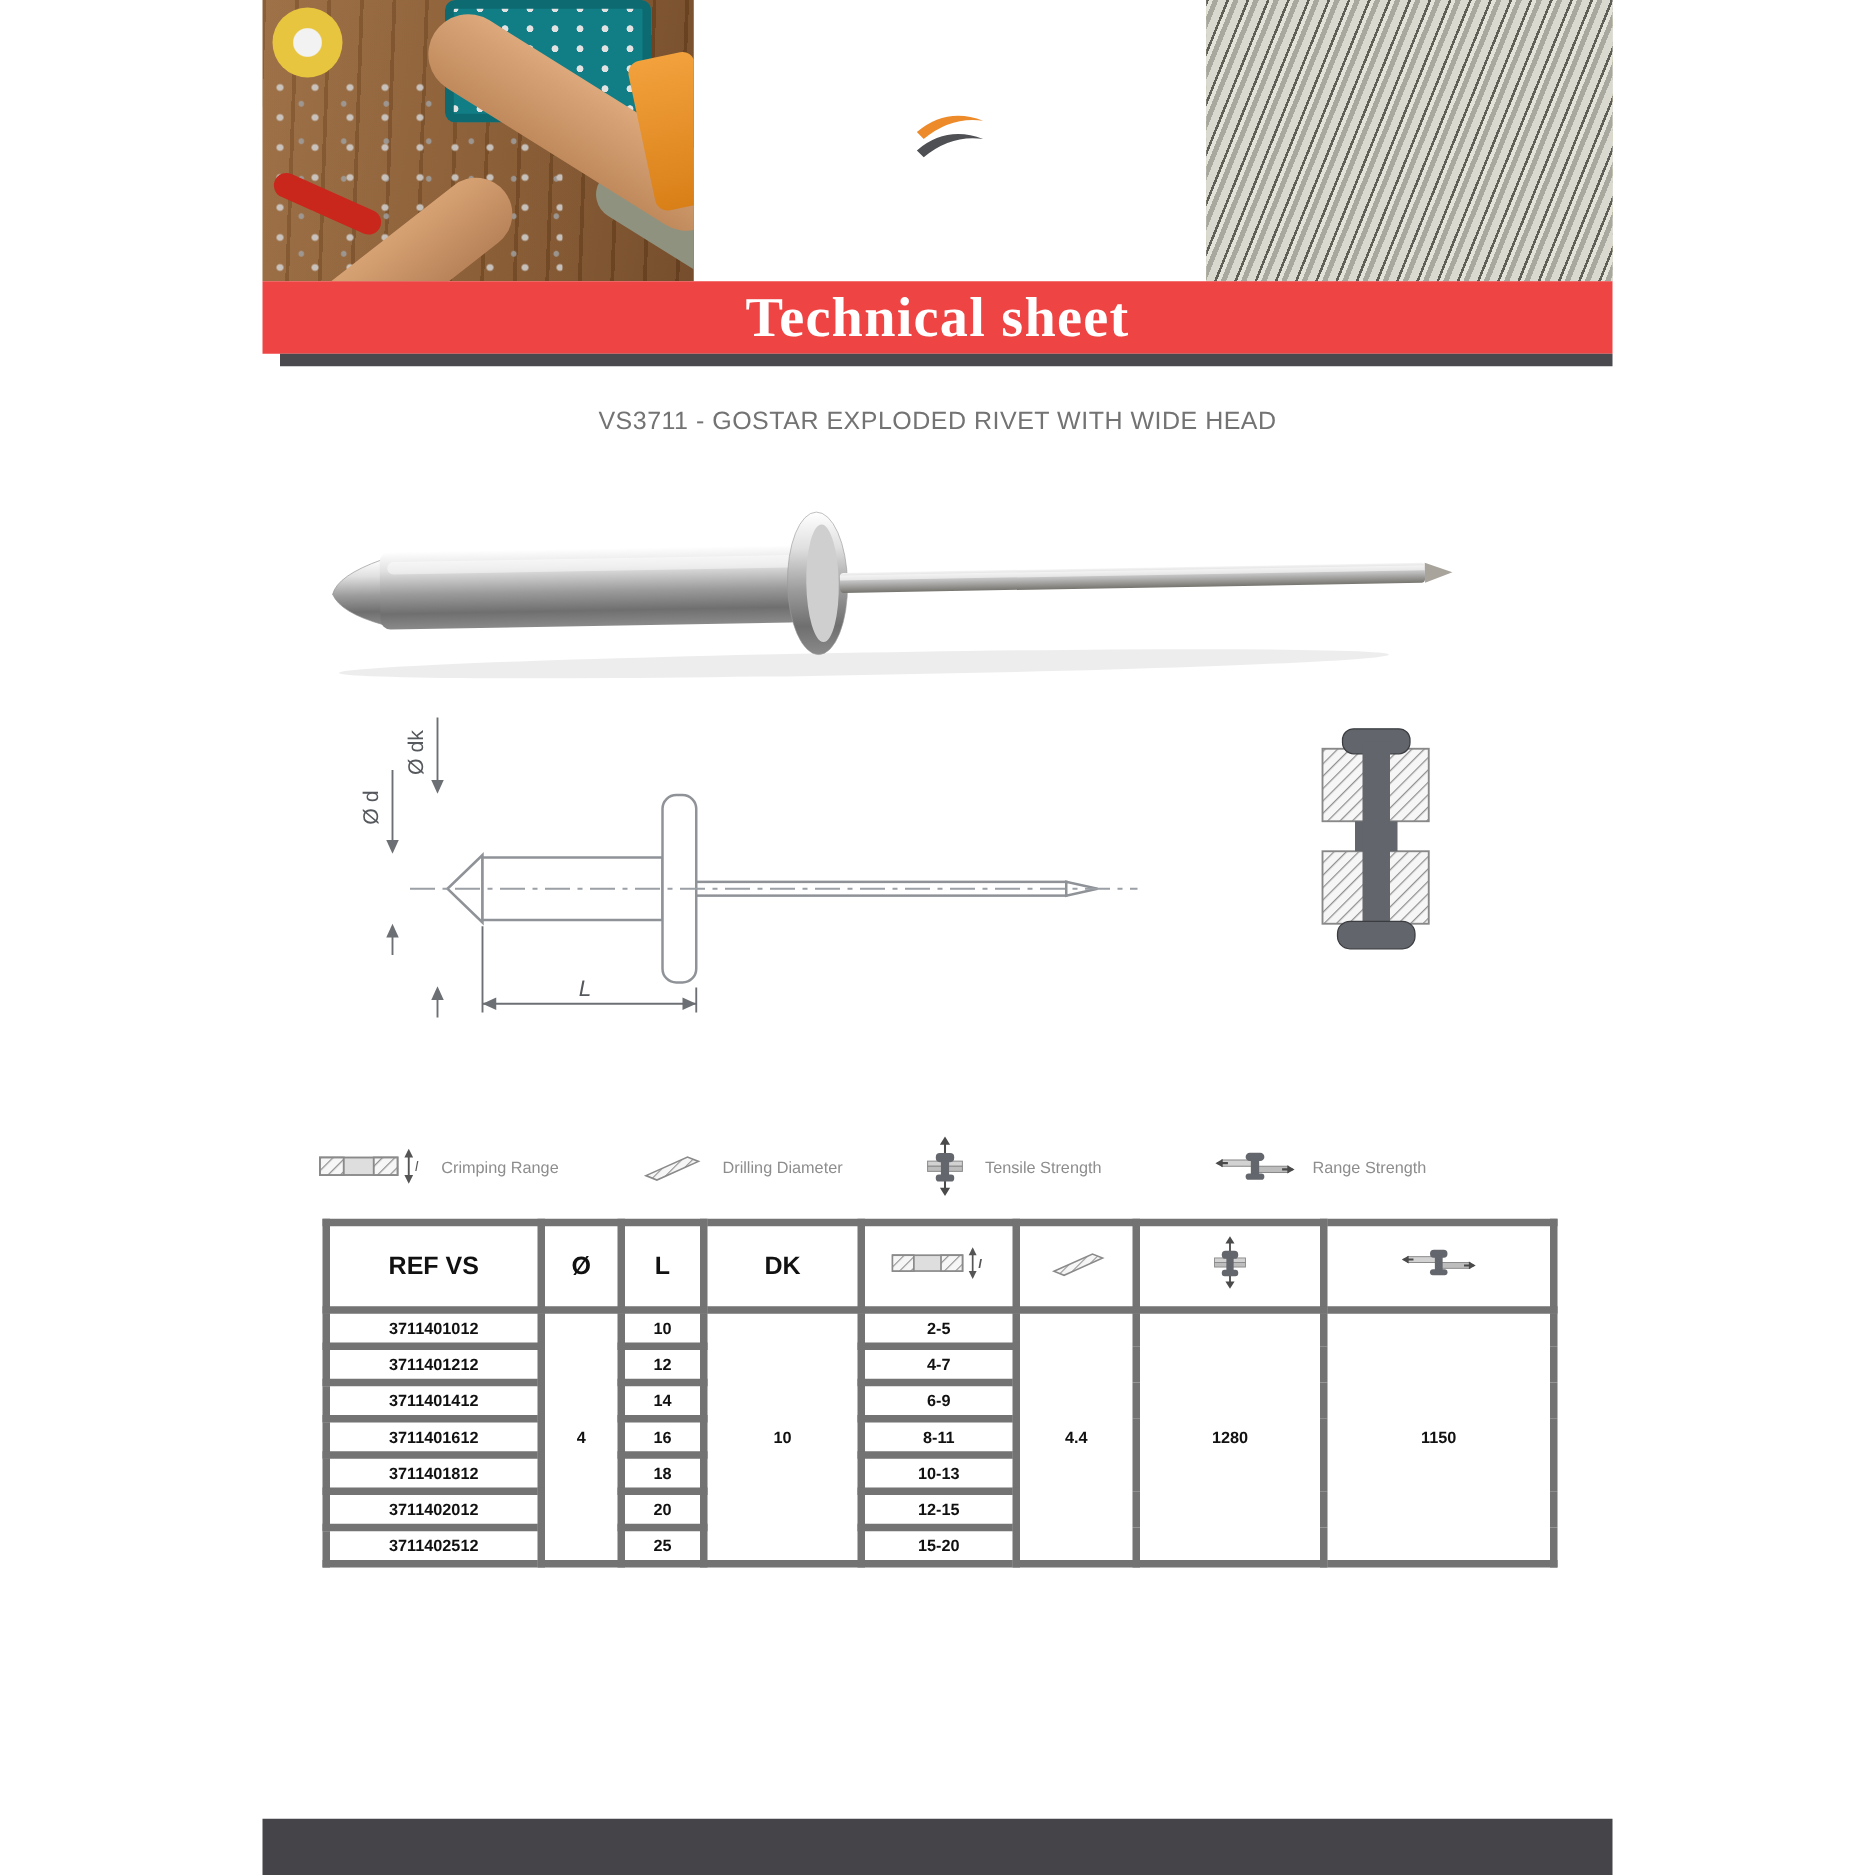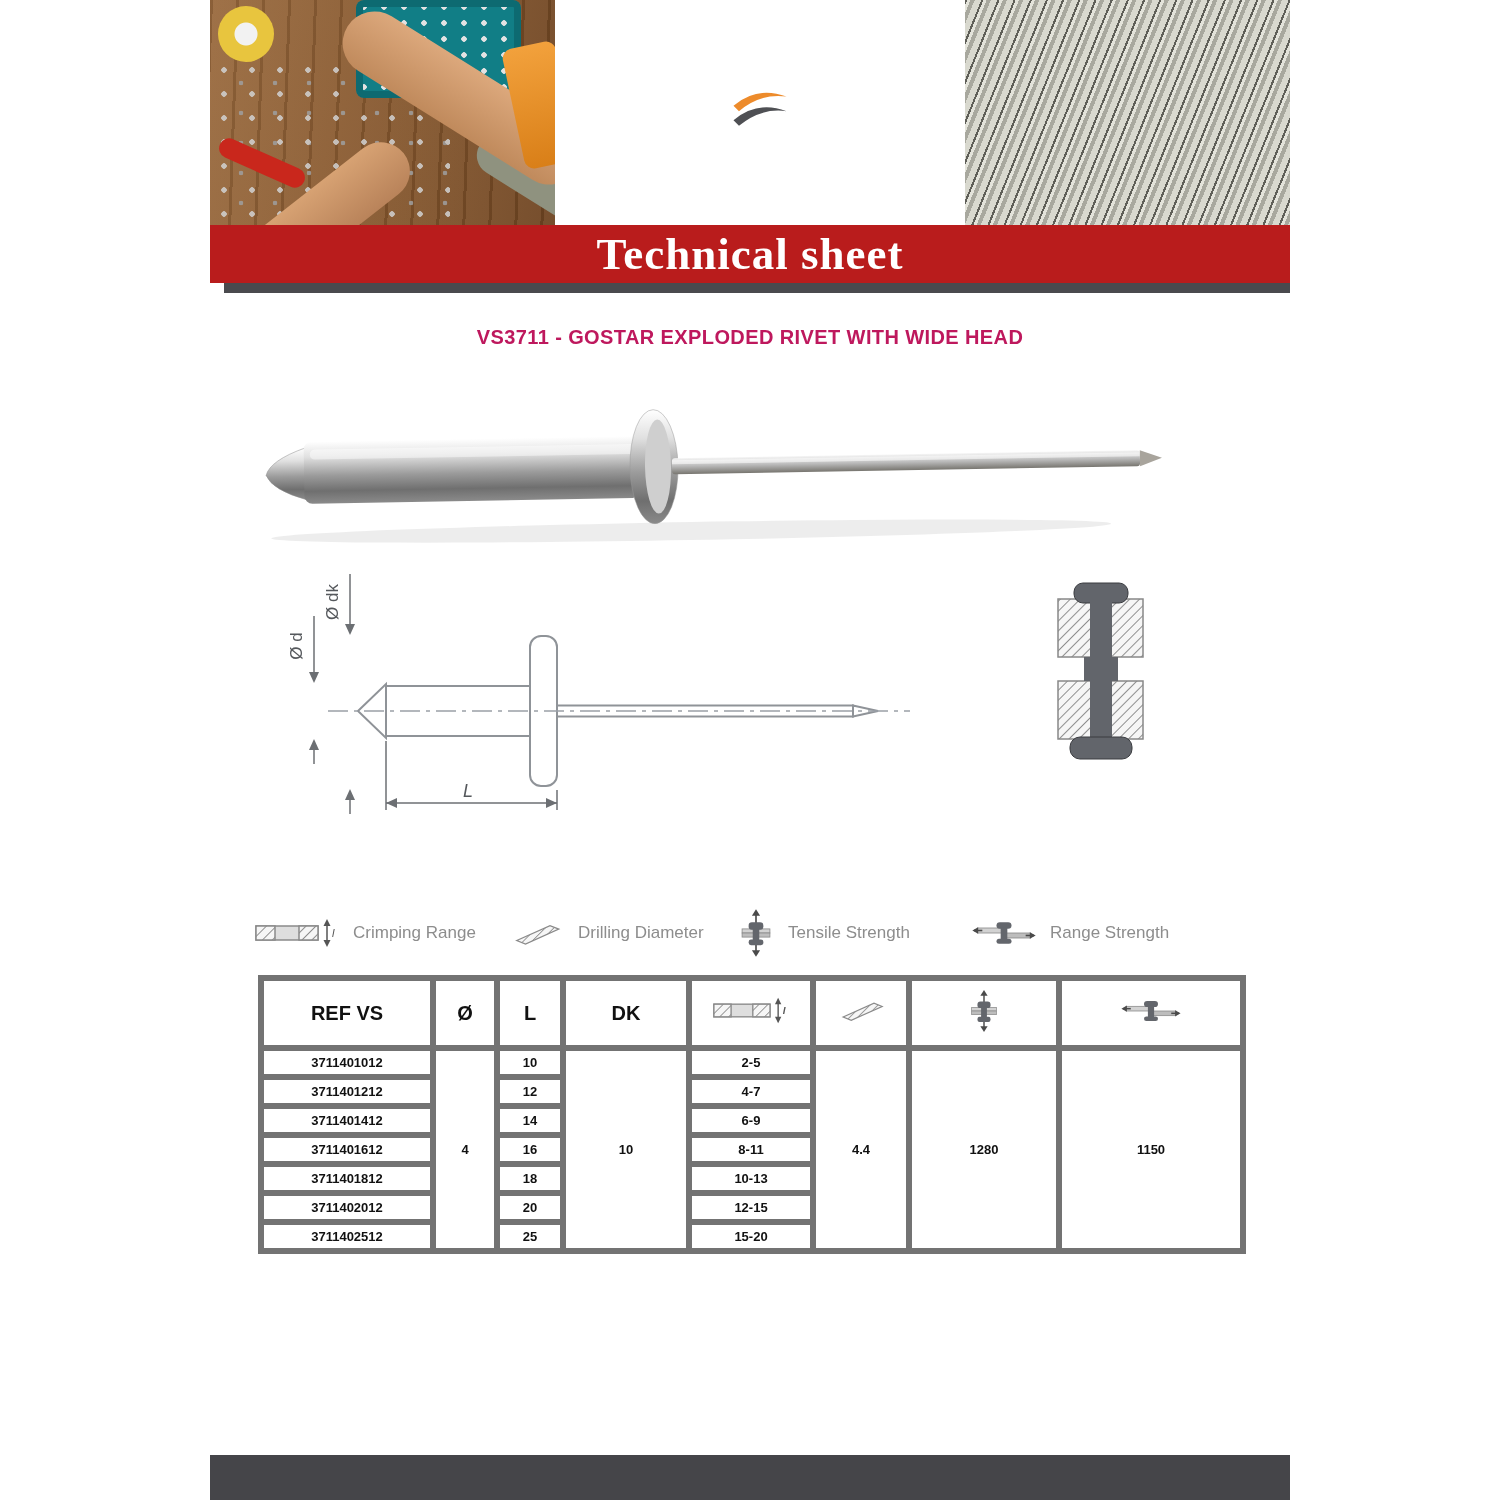--- a/index.html
+++ b/index.html
@@ -41,35 +41,35 @@
       repeating-linear-gradient(112deg, #5f5f58 0 2px, #e3e3da 2px 5px, #a8a89e 5px 9px, #d9d9cf 9px 15px),
       repeating-linear-gradient(30deg, rgba(193,166,66,.40) 0 6px, rgba(0,0,0,0) 6px 26px),
       repeating-linear-gradient(160deg, rgba(40,40,36,.28) 0 2px, rgba(0,0,0,0) 2px 13px); }
 
   .logo-area { flex:1; display:flex; align-items:center; justify-content:center; gap:14px; }
   .logo-text { font-size:40px; font-weight:bold; white-space:nowrap; }
   .brand-prefix { color:#4a4b50; }
   .brand-suffix { color:#e87a22; font-style:italic; }
 
   
-  .banner { position:absolute; top:225px; left:0; width:1080px; height:58px; background:#b91c1c;
+  .banner { position:absolute; top:225px; left:0; width:1080px; height:58px; background:#ef4444;
     color:#ffffff; display:flex; align-items:center; justify-content:center;
     font-family:"Liberation Serif", serif; font-weight:bold; font-size:45px; letter-spacing:1px; }
   .banner-underline { position:absolute; top:283px; left:14px; width:1066px; height:10px; background:#4a4a4e; }
 
   .page-title { position:absolute; top:326px; left:0; width:1080px; text-align:center;
-    color:#be185d; font-weight:bold; font-size:20px; letter-spacing:.4px; }
+    color:#737373; font-weight:normal; font-size:20px; letter-spacing:.4px; }
 
   .product-photo { position:absolute; top:378px; left:0; }
   .tech-drawing  { position:absolute; top:556px; left:0; }
 
   
   .legend { position:absolute; top:903px; left:0; width:1080px; height:60px; }
   .legend-item { position:absolute; top:0; height:60px; display:flex; align-items:center; gap:14px; }
-  .legend-item .lbl { color:#8d8d8d; font-size:17px; }
+  .legend-item .lbl { color:#8d8d8d; font-size:13px; }
   .li-1 { left:45px; } .li-2 { left:298px; } .li-3 { left:528px; } .li-4 { left:762px; }
 
   
   .spec-table { position:absolute; top:975px; left:48px; border-collapse:collapse; table-layout:fixed; }
   .spec-table th, .spec-table td { border:6px solid #737373; text-align:center; vertical-align:middle;
     font-weight:bold; color:#111; background:#fff; }
   .spec-table thead th { height:70px; font-size:20px; }
   .spec-table tbody td { height:29px; font-size:13px; }
 
   

